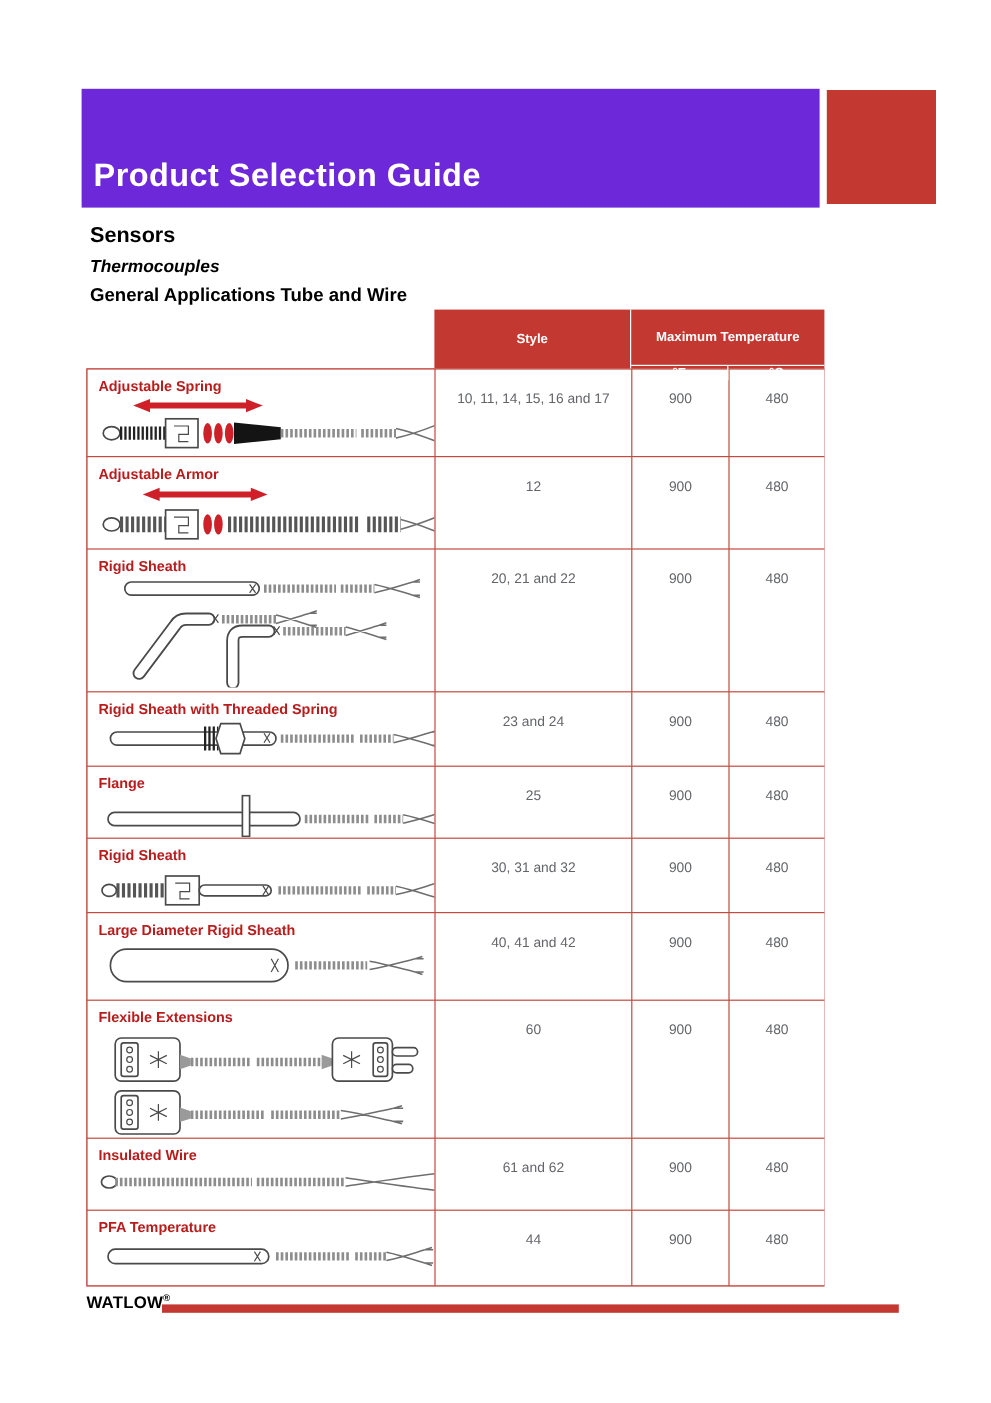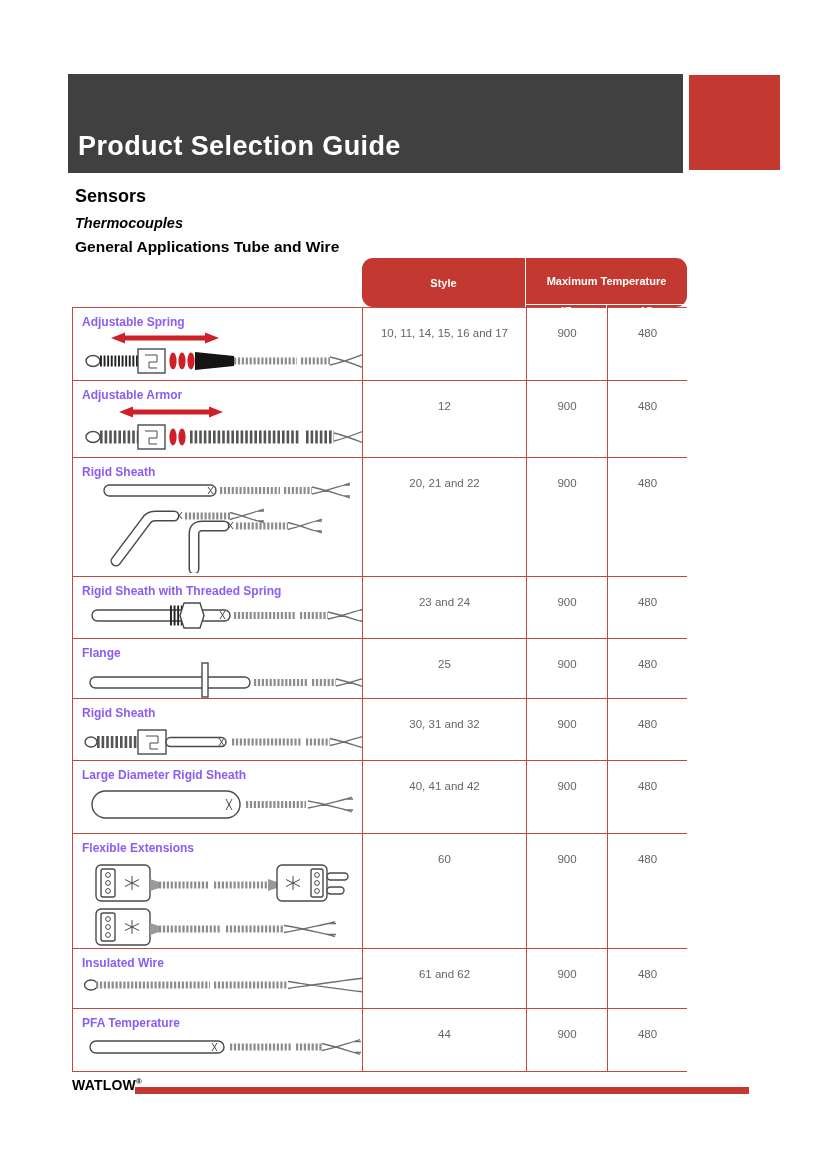--- a/index.html
+++ b/index.html
@@ -2,48 +2,48 @@
 <html><head>
 <meta charset="utf-8">
 <style>
   html,body { margin:0; padding:0; background:#ffffff; }
   .page {
     position:relative; width:826px; height:1169px; background:#ffffff;
     font-family:"Liberation Sans", sans-serif; color:#000; overflow:hidden;
   }
 
   
-  .banner { position:absolute; left:68px; top:74px; width:615px; height:99px; background:#404040; }
+  .banner { position:absolute; left:68px; top:74px; width:615px; height:99px; background:#6d28d9; }
   .banner-title { position:absolute; left:10px; bottom:11px; color:#fff; font-size:27px; font-weight:bold; letter-spacing:0.4px; }
   .accent-block { position:absolute; left:689px; top:75px; width:91px; height:95px; background:#C33830; }
 
   
   .h-section { position:absolute; left:75px; top:186px; font-size:18px; font-weight:bold; }
   .h-sub     { position:absolute; left:75px; top:215px; font-size:14.5px; font-weight:bold; font-style:italic; }
   .h-table   { position:absolute; left:75px; top:238px; font-size:15.5px; font-weight:bold; }
 
   
   .pst { position:absolute; left:72px; top:258px; width:615px; }
   .thead { box-sizing:border-box; margin-left:290px; width:325px; height:49px; background:#C33830;
-           display:flex; color:#fff; font-size:11px; font-weight:bold;border-radius:11px; }
+           display:flex; color:#fff; font-size:11px; font-weight:bold; }
   .th-style { width:163px; border-right:1px solid #fff; display:flex; align-items:center; justify-content:center; }
   .th-right { flex:1; display:flex; flex-direction:column; }
   .th-max   { height:33px; border-bottom:1px solid #fff; display:flex; align-items:center; justify-content:center;
               text-align:center; line-height:1.3; padding:16px 18px; }
   .th-units { flex:1; display:flex; }
   .th-f { width:80px; border-right:1px solid #fff; display:flex; align-items:center; justify-content:center; }
   .th-c { flex:1; display:flex; align-items:center; justify-content:center; }
 
   .tbody { display:grid; grid-template-columns:289px 163px 80px 79px;
            grid-template-rows:72px 76px 118px 61px 59px 61px 72px 114px 59px 62px;
            gap:1px; background:#C44A41; border:1px solid #C44A41; }
   .trow { display:contents; }
   .tbody > .trow > div { background:#fff; box-sizing:border-box; overflow:hidden; }
   .c-ill { padding:7px 4px 0 9px; }
-  .c-ill .label { font-weight:bold; font-size:12px; color:#8b5cf6; margin-bottom:2px; }
+  .c-ill .label { font-weight:bold; font-size:12px; color:#b91c1c; margin-bottom:2px; }
   .c-style, .c-f, .c-c { text-align:center; padding-top:19px; font-size:11.5px; color:#636569; }
 
   .ill { display:block; margin-top:1px; }
   
   .to   { fill:#fff; stroke:#4a4a4a; stroke-width:1.4; }
   .thin { stroke:#4a4a4a; stroke-width:1; fill:none; }
   .braid{ stroke:#8d8d8d; stroke-width:7; fill:none; stroke-dasharray:2.2 1.7; }
   .coil { stroke:#555; fill:none; stroke-dasharray:2.6 2; }
   .thrd { stroke:#222; fill:none; stroke-dasharray:1.9 1.7; }
   .wire { stroke:#6e6e6e; stroke-width:1.3; fill:none; }

